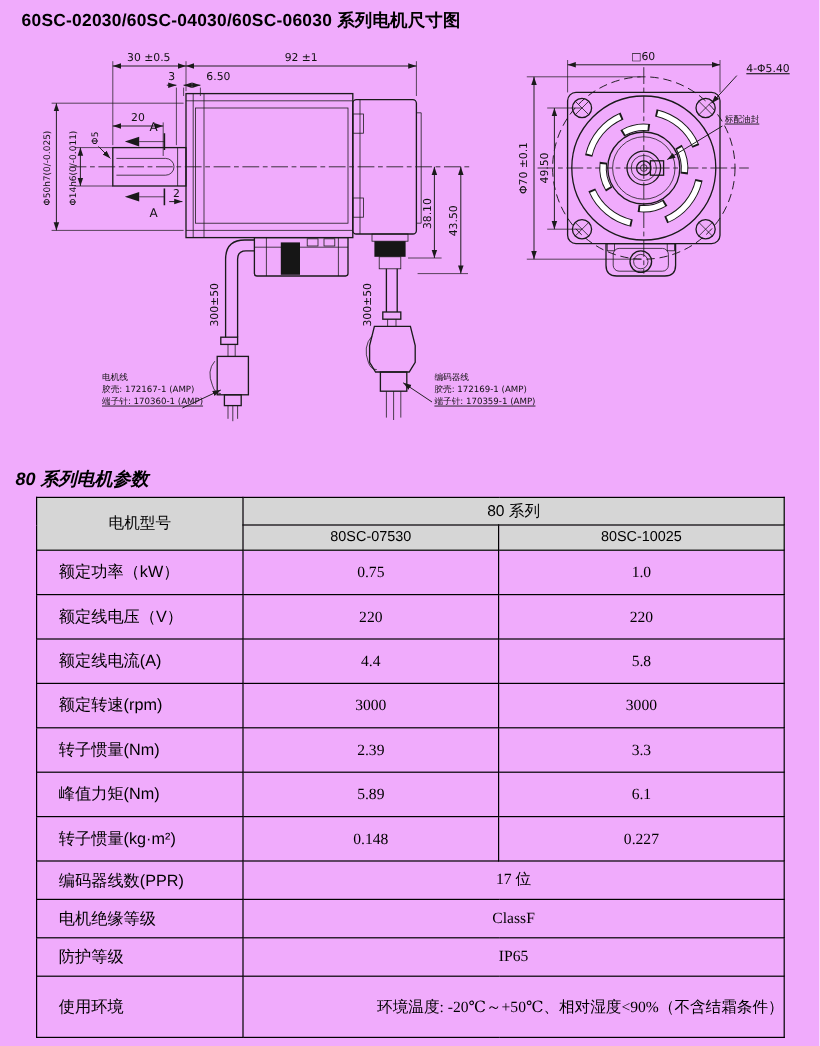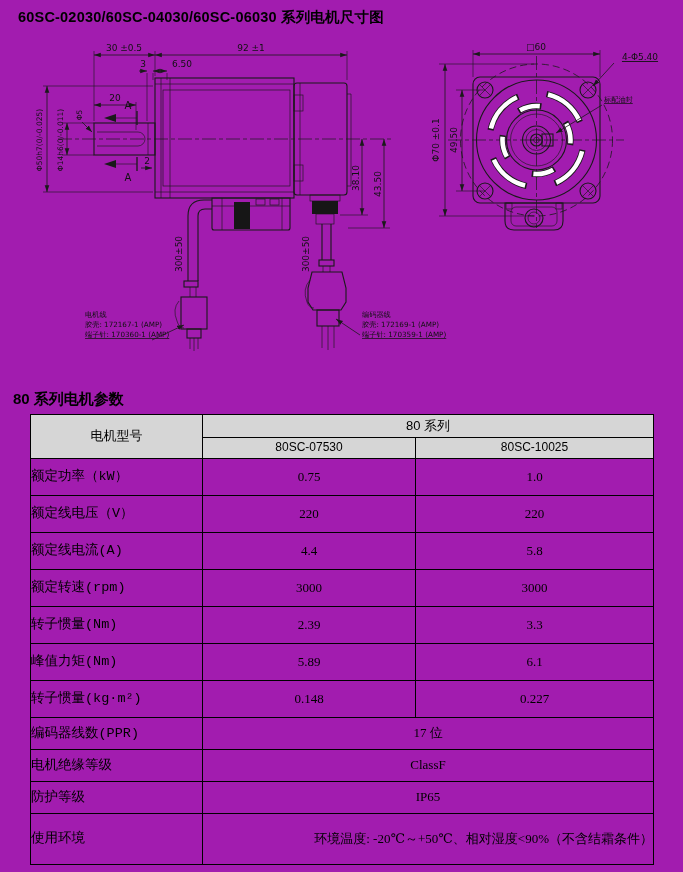--- a/index.html
+++ b/index.html
@@ -1,19 +1,19 @@
 <!DOCTYPE html>
 <html><head>
 <meta charset="utf-8">
 <style>
   html,body{margin:0;padding:0;background:#fff;}
-  #page{position:relative;width:683px;height:872px;background:#a21caf;overflow:hidden;
+  #page{position:relative;width:683px;height:872px;background:#f0abfc;overflow:hidden;
         font-family:"Liberation Sans","DejaVu Sans",sans-serif;color:#000;}
   .doc-title{position:absolute;left:18px;top:8px;font-size:14.5px;font-weight:bold;letter-spacing:.2px;}
-  .section-title{position:absolute;left:13px;top:390px;font-size:15px;font-weight:bold;}
+  .section-title{position:absolute;left:13px;top:390px;font-size:15px;font-weight:bold;font-style:italic;}
   
   #drw{position:absolute;left:0;top:38px;}
   .o{stroke:#1a1a1a;stroke-width:1.1;fill:none;}
   .t{stroke:#1a1a1a;stroke-width:.65;fill:none;}
   .e{stroke:#1a1a1a;stroke-width:.6;fill:none;}
   .d{stroke:#1a1a1a;stroke-width:.8;fill:none;marker-start:url(#ar);marker-end:url(#ar);}
   .dl{stroke:#1a1a1a;stroke-width:.8;fill:none;marker-end:url(#ar);}
   .cl{stroke:#1a1a1a;stroke-width:.7;fill:none;stroke-dasharray:14 3 4 3;}
   .dc{stroke:#1a1a1a;stroke-width:.8;fill:none;stroke-dasharray:7 4;}
   .blk{fill:#161616;stroke:none;}
@@ -28,22 +28,22 @@
   .slotw{stroke:#fff;stroke-width:4.6;fill:none;}
   
   #ptable{position:absolute;left:30px;top:414px;width:623px;border-collapse:collapse;table-layout:fixed;}
   #ptable th,#ptable td{border:1px solid #000;padding:0;line-height:1.15;}
   #ptable{border:1.5px solid #000;}
   #ptable thead th{background:#d6d6d6;font-weight:normal;font-size:13px;text-align:center;
                    font-family:"Liberation Sans","DejaVu Sans",sans-serif;}
   #ptable thead tr:first-child th{height:22px;}
   #ptable thead tr:last-child th{height:20px;}
   #ptable th.modelcol{font-size:12px;}
-  #ptable td.lbl{font-size:13.5px;text-align:left;
-                 font-family:Liberation Mono, monospace;}
+  #ptable td.lbl{font-size:13.5px;text-align:left;padding-left:18px;
+                 font-family:Liberation Sans, sans-serif;}
   #ptable td.val{font-size:13px;text-align:center;font-family:"Liberation Serif","DejaVu Serif",serif;}
   #ptable td.val.left{text-align:right;padding-left:10px;font-size:13px;}
   #ptable tbody tr td{height:36px;}
   #ptable tbody tr:nth-child(n+8) td{height:31px;}
   #ptable tbody tr:nth-child(11) td{height:50px;margin-left:48px;}
 </style>
 </head>
 <body>
 
 <div id="page">

